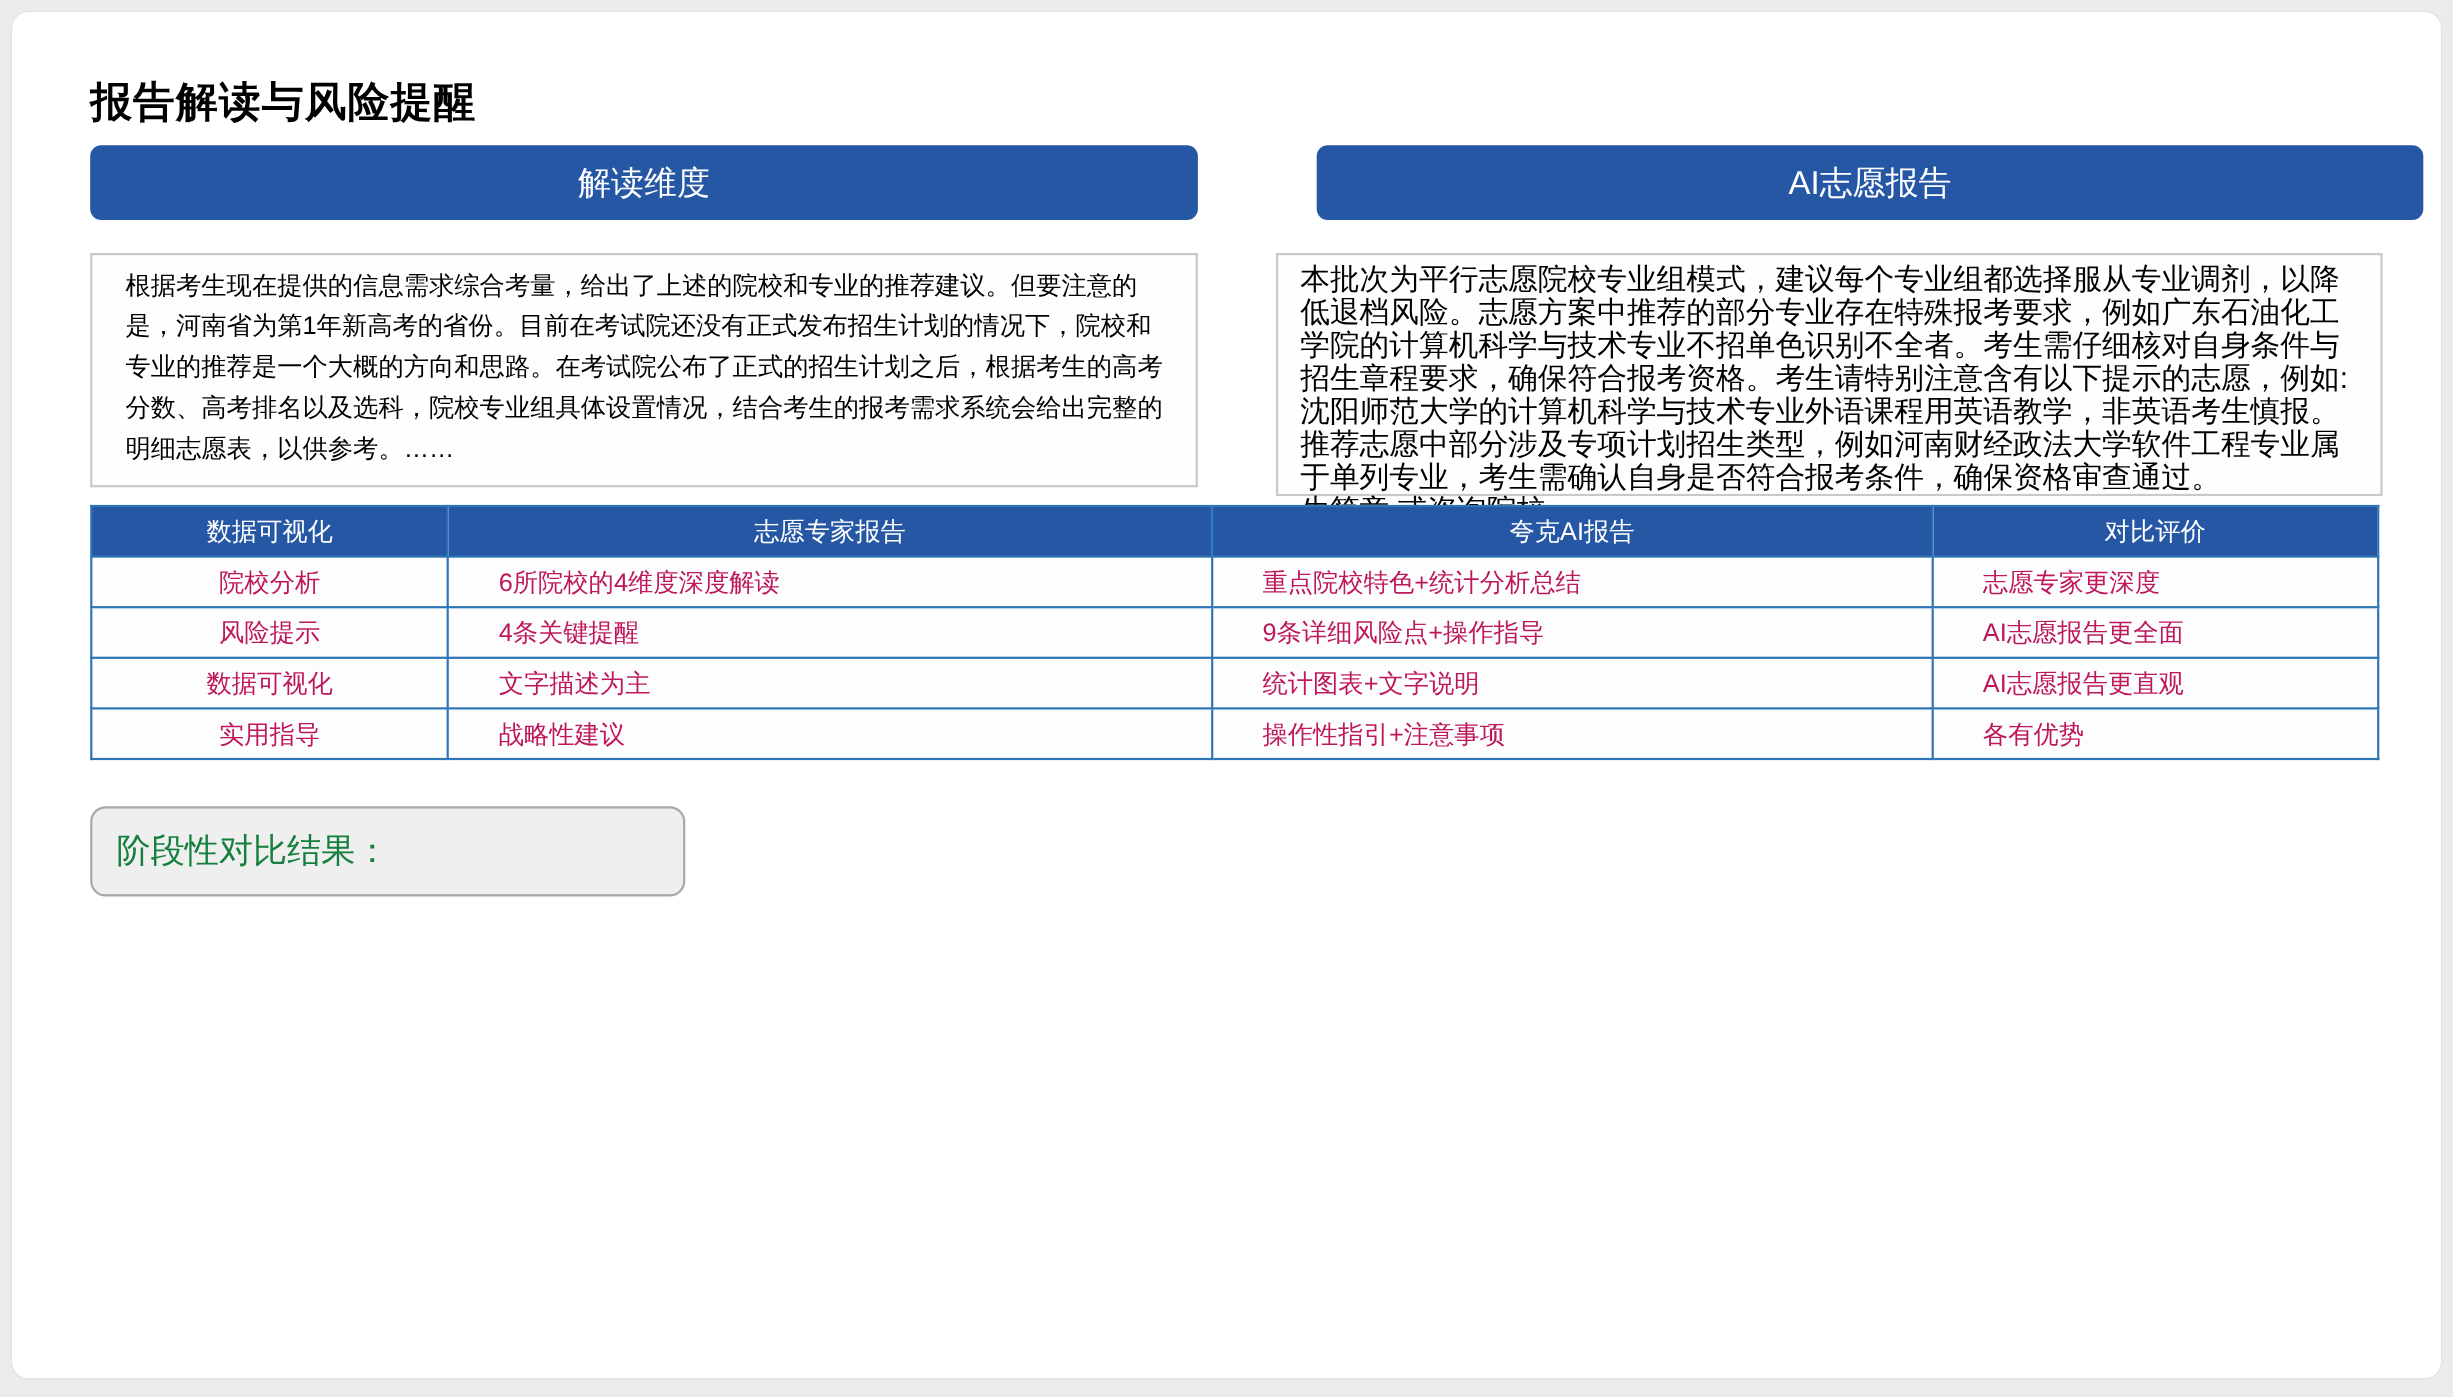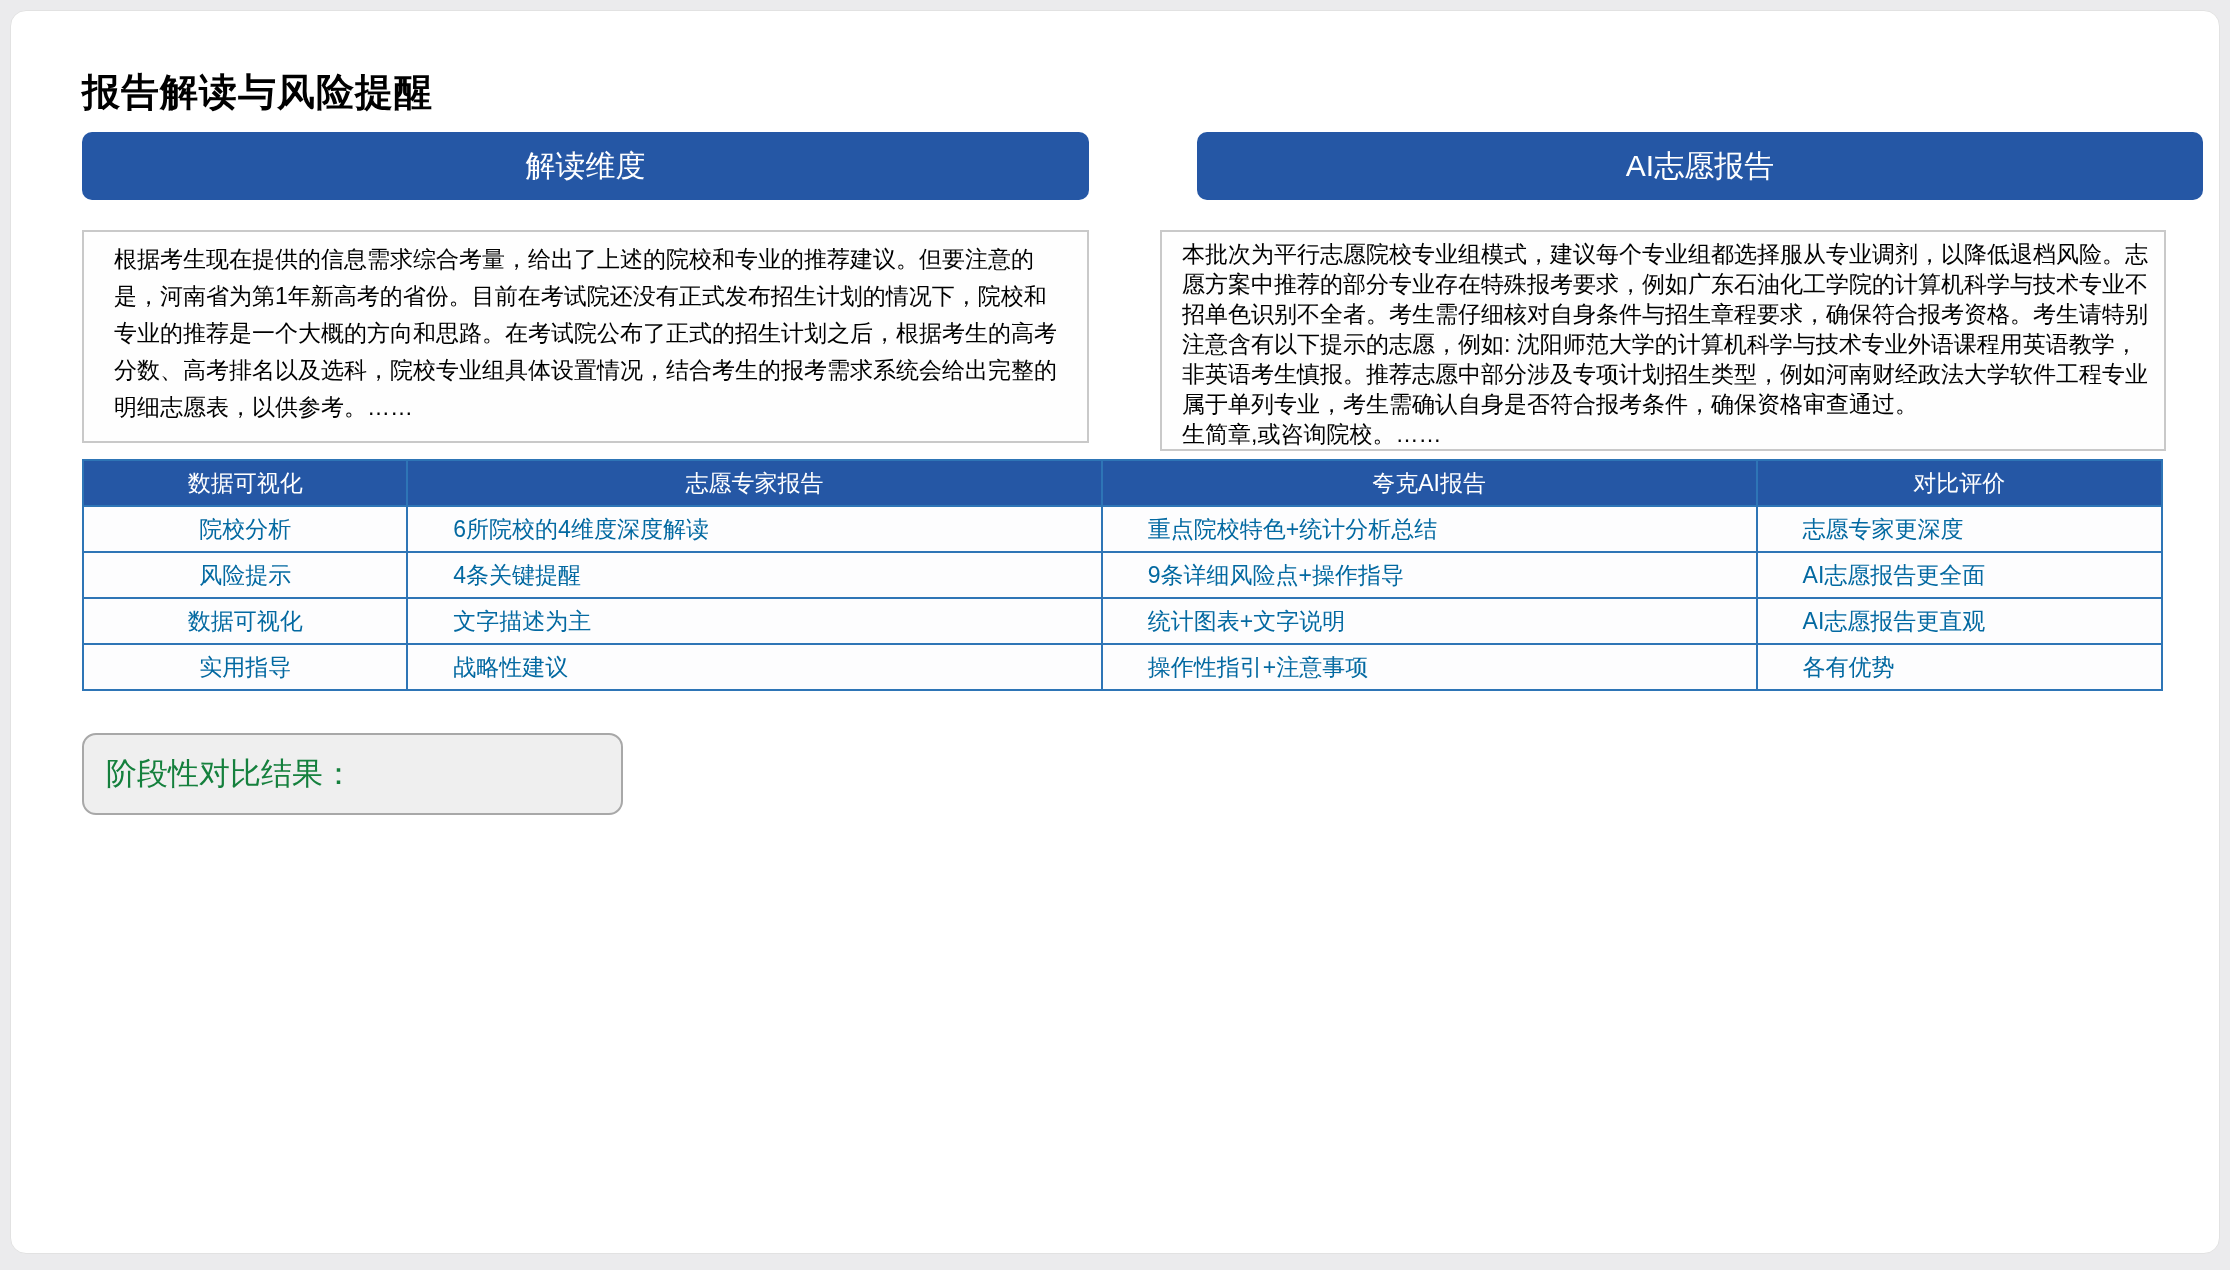--- a/index.html
+++ b/index.html
@@ -63,37 +63,37 @@
     width: 1007px;
     height: 213px;
     font-size: 23px;
     line-height: 37px;
     padding: 9px 26px 0 30px;
   }
   .panel-body.right {
     left: 1149px;
     width: 1006px;
     height: 221px;
-    font-size: 23px;
+    font-size: 27px;
     line-height: 30px;
     padding: 7px 16px 0 20px;
   }
   table.compare {
     position: absolute;
     left: 71px;
     top: 448px;
     width: 2081px;
     border-collapse: collapse;
     table-layout: fixed;
   }
   table.compare th, table.compare td {
     border: 2px solid #2e75b6;
     height: 42px;
     font-size: 23px;
-    color: #0369a1;
+    color: #be185d;
     font-weight: normal;
     overflow: hidden;
     white-space: nowrap;
   }
   table.compare thead th {
     background: #2557a5;
     color: #ffffff;
     text-align: center;
   }
   table.compare td { background: #fdfdfe; }

